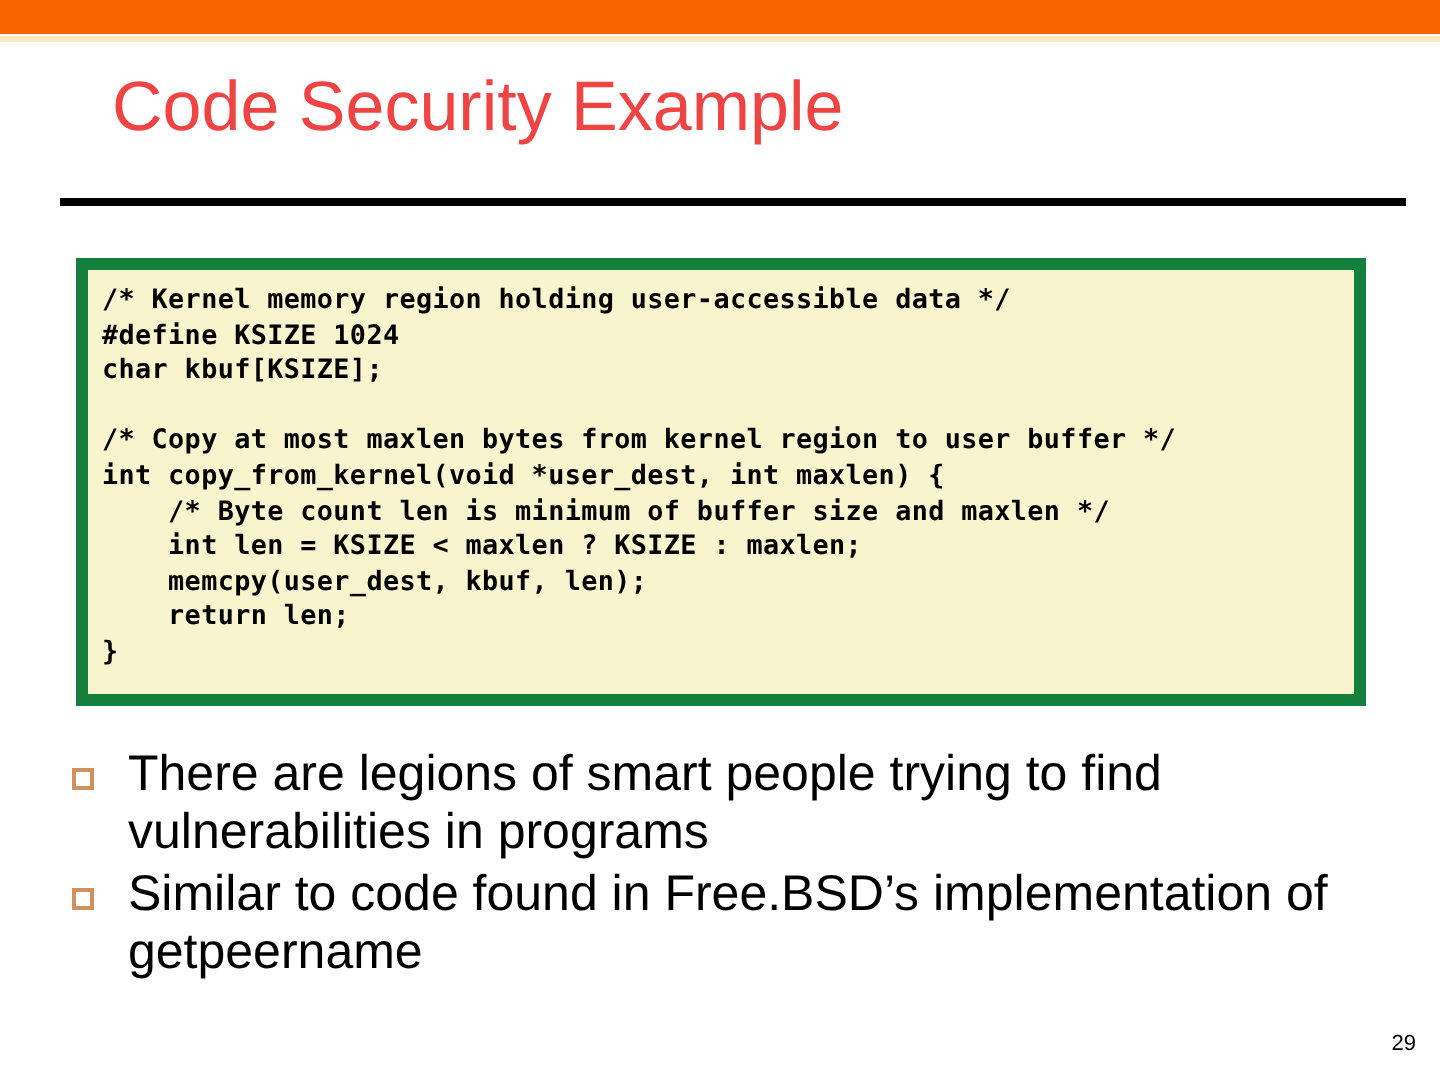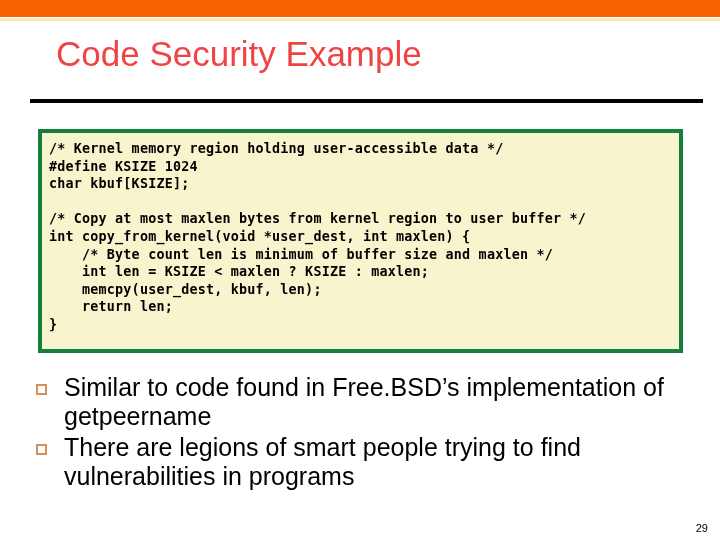--- a/index.html
+++ b/index.html
@@ -53,21 +53,21 @@
   }
 
   
   .codebox {
     position: absolute;
     left: 38px;
     top: 129px;
     width: 645px;
     height: 224px;
     background: #F7F4CE;
-    border: 4px solid #15803d;
+    border: 6px solid #15803d;
     box-sizing: border-box;
   }
   .codebox pre {
     margin: 0;
     padding: 7px 0 0 7px;
     font-family: "DejaVu Sans Mono", "Liberation Mono", monospace;
     font-size: 13.4px;
     line-height: 17.6px;
     font-weight: bold;
     color: #000000;
@@ -100,21 +100,21 @@
     flex: 1 1 auto;
     font-size: 25px;
     line-height: 29px;
     color: #000000;
   }
 
   
   .pagenum {
     position: absolute;
     right: 12px;
-    bottom: 6px;
+    bottom: 12px;
     font-size: 11px;
     color: #000000;
   }
 </style>
 </head>
 <body>
 
 <div class="topbar"></div>
 <div class="topbar-accent"></div>
 
@@ -131,21 +131,21 @@
     /* Byte count len is minimum of buffer size and maxlen */
     int len = KSIZE &lt; maxlen ? KSIZE : maxlen;
     memcpy(user_dest, kbuf, len);
     return len;
 }</pre>
 </div>
 
 <div class="bullets">
   <div class="bullet-row">
     <span class="bullet-marker"></span>
-    <span class="bullet-text">Similar to code found in Free.BSD’s implementation of getpeername</span>
+    <span class="bullet-text">There are legions of smart people trying to find vulnerabilities in programs</span>
   </div>
   <div class="bullet-row">
     <span class="bullet-marker"></span>
-    <span class="bullet-text">There are legions of smart people trying to find vulnerabilities in programs</span>
+    <span class="bullet-text">Similar to code found in Free.BSD’s implementation of getpeername</span>
   </div>
 </div>
 
 <div class="pagenum">29</div>
 
 </body></html>

